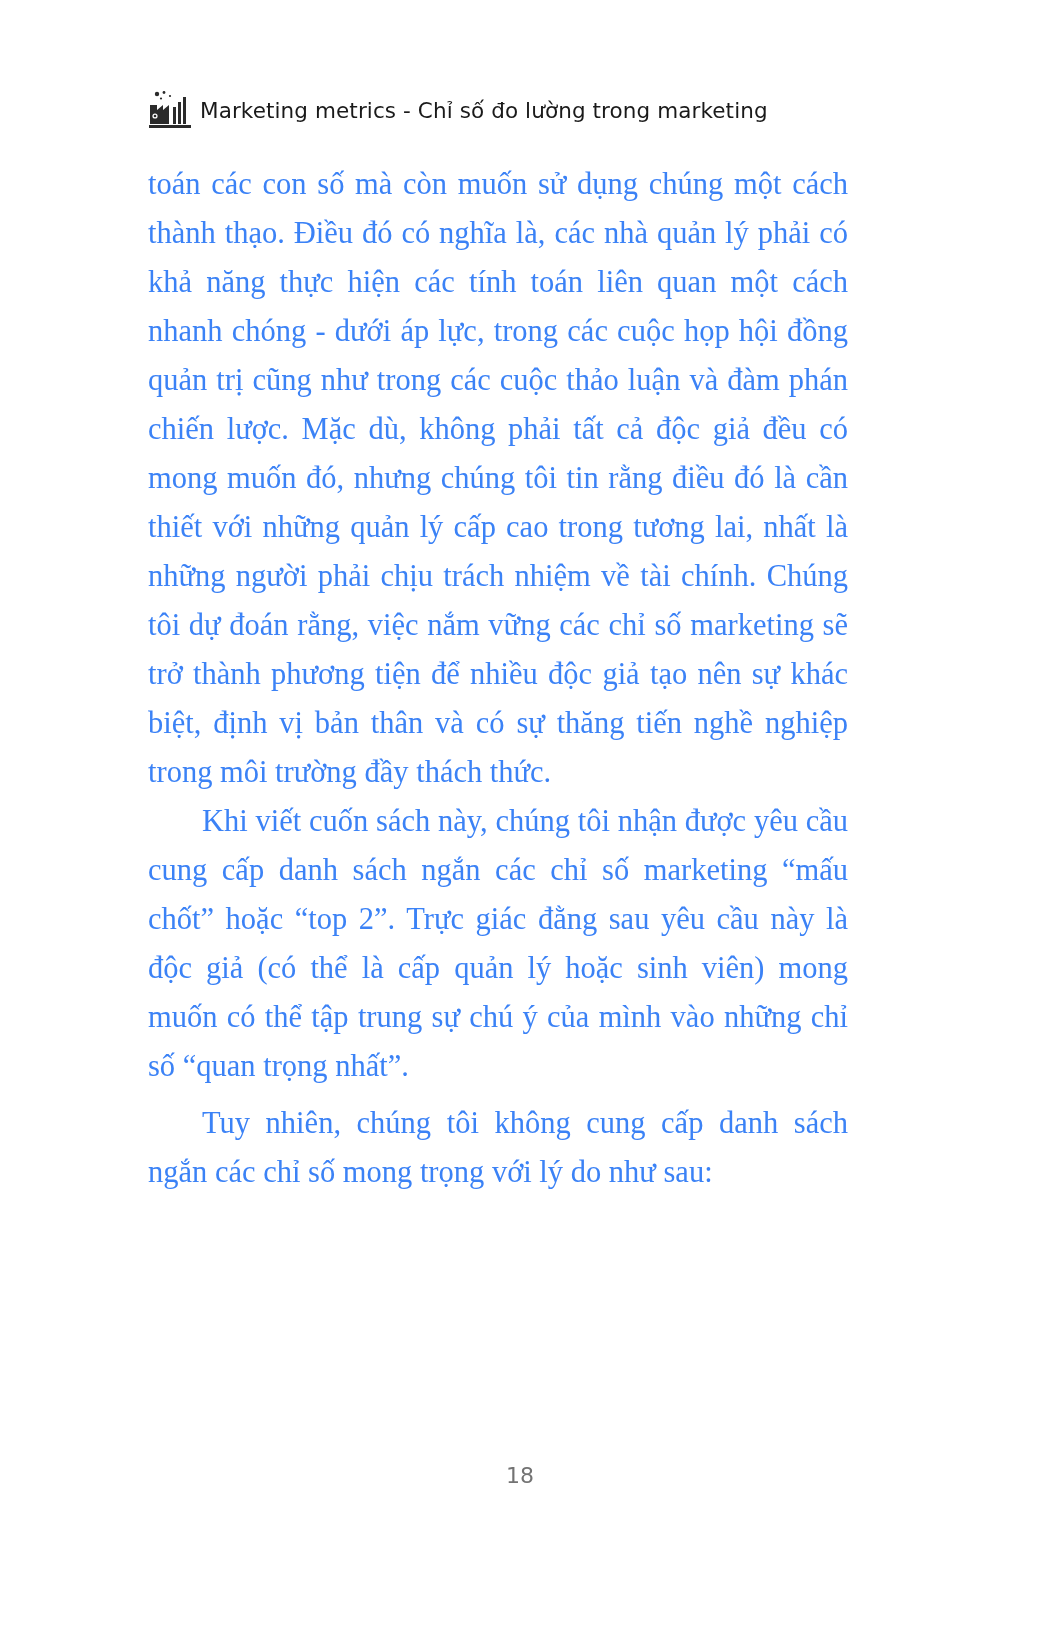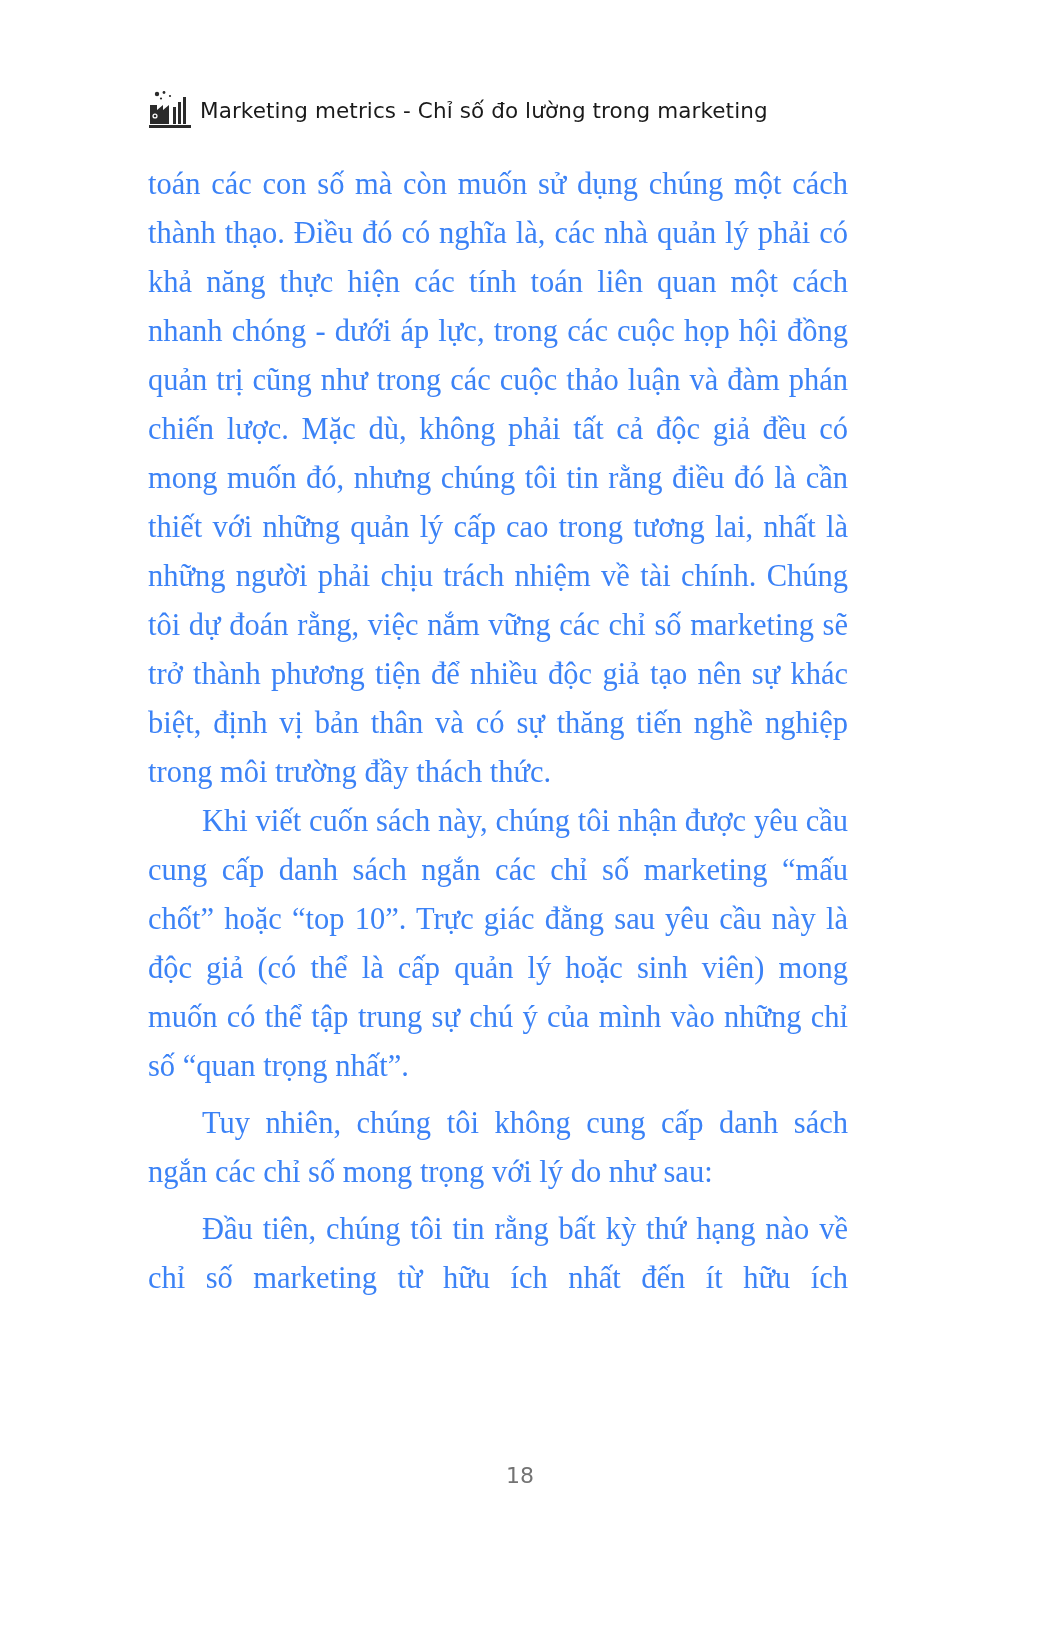--- a/index.html
+++ b/index.html
@@ -115,29 +115,28 @@
       </svg>
     </span>
     <span class="header-title">Marketing metrics - Chỉ số đo lường trong marketing</span>
   </div>
 
   <div class="content">
 
     <p class="para">toán các con số mà còn muốn sử dụng chúng một cách thành thạo. Điều đó có nghĩa là, các nhà quản lý phải có khả năng thực hiện các tính toán liên quan một cách nhanh chóng - dưới áp lực, trong các cuộc họp hội đồng quản trị cũng như trong các cuộc thảo luận và đàm phán chiến lược. Mặc dù, không phải tất cả độc giả đều có mong muốn đó, nhưng chúng tôi tin rằng điều đó là cần thiết với những quản lý cấp cao trong tương lai, nhất là những người phải chịu trách nhiệm về tài chính. Chúng tôi dự đoán rằng, việc nắm vững các chỉ số marketing sẽ trở thành phương tiện để nhiều độc giả tạo nên sự khác biệt, định vị bản thân và có sự thăng tiến nghề nghiệp trong môi trường đầy thách thức.</p>
 
 
-    <p class="para indent">Khi viết cuốn sách này, chúng tôi nhận được yêu cầu cung cấp danh sách ngắn các chỉ số marketing “mấu chốt” hoặc “top 10”. Trực giác đằng sau yêu cầu này là độc giả (có thể là cấp quản lý hoặc sinh viên) mong muốn có thể tập trung sự chú ý của mình vào những chỉ số “quan trọng nhất”.</p>
+    <p class="para indent">Khi viết cuốn sách này, chúng tôi nhận được yêu cầu cung cấp danh sách ngắn các chỉ số marketing “mấu chốt” hoặc “top 2”. Trực giác đằng sau yêu cầu này là độc giả (có thể là cấp quản lý hoặc sinh viên) mong muốn có thể tập trung sự chú ý của mình vào những chỉ số “quan trọng nhất”.</p>
 
     <div class="spacer-sm"></div>
 
     <p class="para indent">Tuy nhiên, chúng tôi không cung cấp danh sách ngắn các chỉ số mong trọng với lý do như sau:</p>
 
     <div class="spacer-sm"></div>
 
-    <p class="para indent stretch-last">Đầu tiên, chúng tôi tin rằng bất kỳ thứ hạng nào về chỉ số marketing từ hữu ích nhất đến ít hữu ích</p>
 
   </div>
 
   <div class="footer">
     <span class="page-number">18</span>
   </div>
 
 </div>
 
 </body></html>

